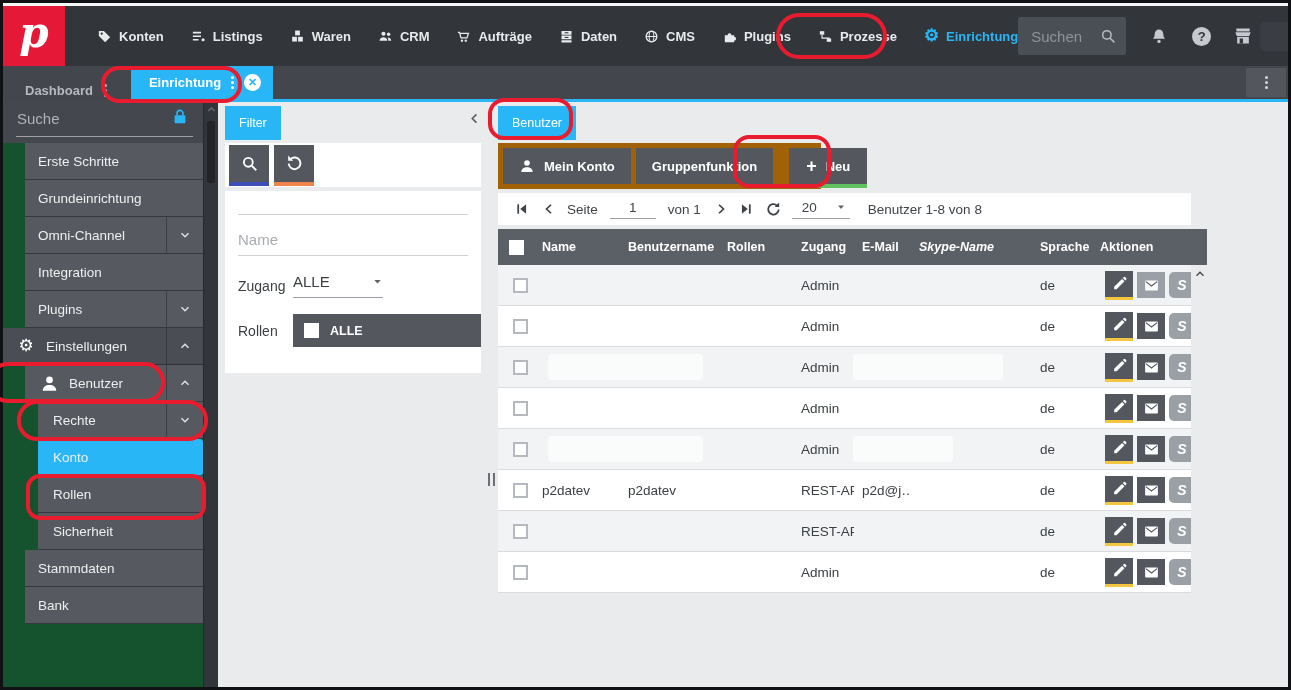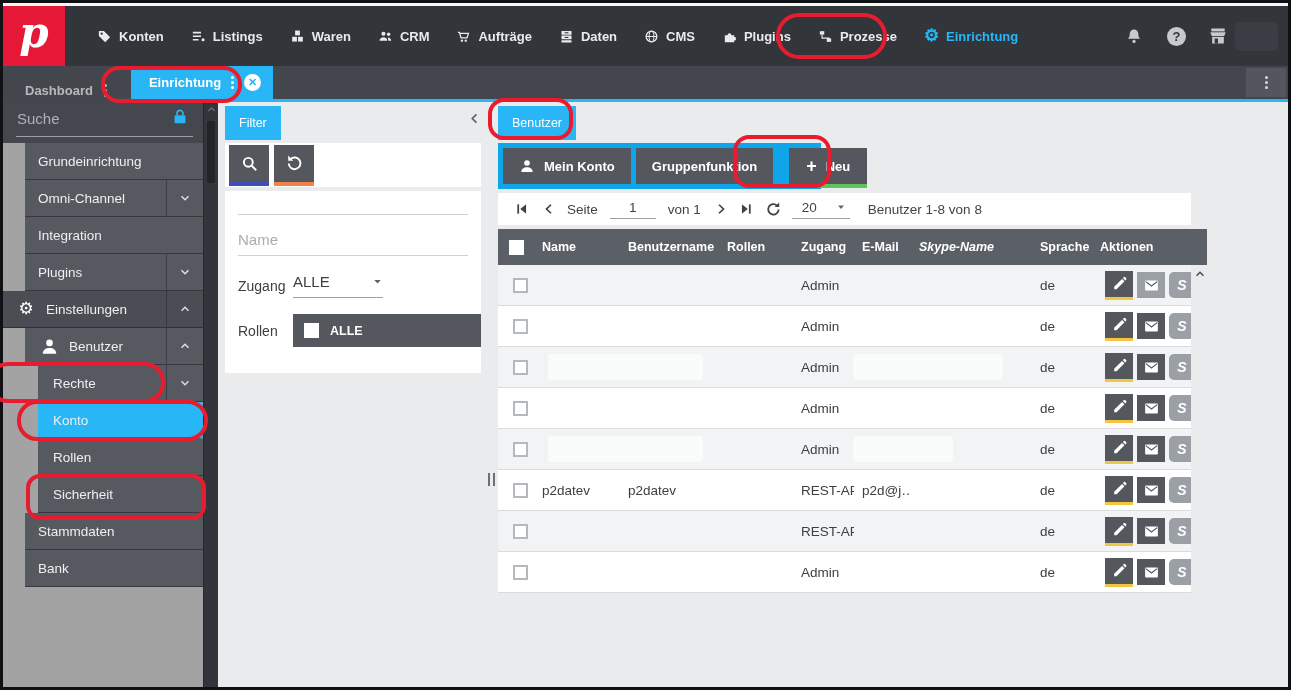--- a/index.html
+++ b/index.html
@@ -35,21 +35,21 @@
   .dots i { width:3px; height:3px; border-radius:50%; background:currentColor; display:block; }
   #tab-dashboard { display:flex; align-items:center; gap:11px; padding:16px 12px 0 22px; color:#b6b9bd; font-size:13px; font-weight:bold; cursor:pointer; }
   #tab-einrichtung { display:flex; align-items:center; gap:10px; margin-left:12px; padding:0 12px 0 18px; background:#29b6f6; color:#fff; font-size:13px; font-weight:bold; cursor:pointer; }
   #tab-close { width:17px; height:17px; border-radius:50%; background:#fff; color:#29b6f6; font-size:11px; font-weight:bold; display:flex; align-items:center; justify-content:center; }
   #tabbar-kebab { position:absolute; right:2px; top:2px; bottom:2px; width:40px; background:#53565c; color:#d6d8da; display:flex; align-items:center; justify-content:center; cursor:pointer; }
 
   
   #main { display:flex; height:588px; }
 
   
-  #sidebar { width:200px; flex:none; background:#a3a3a3; overflow:hidden; }
+  #sidebar { width:200px; flex:none; background:#14532d; overflow:hidden; }
   #sb-search { height:44px; background:#44474d; position:relative; }
   #sb-search .ph { position:absolute; left:14px; top:11px; color:#aeb2b6; font-size:15px; }
   #sb-search .line { position:absolute; left:13px; right:10px; bottom:6px; height:1px; background:#9da1a6; }
   #sb-lock { position:absolute; right:13px; top:7px; width:20px; height:22px; color:#29b6f6; }
   .sb-item { height:37px; display:flex; align-items:center; font-size:13.5px; color:#edeff0; border-bottom:1px solid rgba(22,24,27,.5); cursor:pointer; position:relative; }
   .sb-item .sb-ic { width:22px; margin-right:9px; color:#fff; display:flex; align-items:center; justify-content:center; font-size:16px; }
   .sb-item .sb-ic svg { width:19px; height:19px; }
   .sb-lvl1 { background:#4a4d53; padding-left:12px; }
   .sb-lvl2 { background:#56595f; margin-left:22px; padding-left:13px; }
   .sb-lvl3 { background:#56595f; margin-left:35px; padding-left:15px; }
@@ -76,21 +76,21 @@
   .f-underline { width:230px; height:1px; background:#cfd2d5; margin-top:7px; }
   .f-row { display:flex; align-items:center; margin-top:17px; }
   .f-label { width:55px; color:#3c4043; font-size:14px; flex:none; }
   #f-select { width:90px; border-bottom:1px solid #9aa0a6; display:flex; align-items:center; justify-content:space-between; padding-bottom:7px; color:#3c4043; font-size:15px; cursor:pointer; }
   #f-select .caret { width:11px; height:11px; color:#5f6368; }
   #f-rollen-box { width:188px; height:33px; background:#54575e; display:flex; align-items:center; gap:11px; padding-left:11px; cursor:pointer; }
   #f-rollen-box .cbx { width:15px; height:15px; background:#fff; flex:none; }
   #f-rollen-box span { color:#fff; font-size:12.5px; font-weight:bold; }
   #resize-handle { position:absolute; left:270px; top:371px; width:7px; height:13px; border-left:2px solid #6b6f74; border-right:2px solid #6b6f74; cursor:col-resize; }
 
-  #users-toolbar { position:absolute; left:280px; top:41px; width:323px; height:46px; background:#0ea5e9; display:flex; gap:5px; padding:5px 0 0 5px; }
+  #users-toolbar { position:absolute; left:280px; top:41px; width:323px; height:46px; background:#a16207; display:flex; gap:5px; padding:5px 0 0 5px; }
   .ubtn { height:36px; background:#54575e; color:#fff; font-size:13px; font-weight:bold; display:flex; align-items:center; gap:9px; padding:0 16px; cursor:pointer; white-space:nowrap; }
   .ubtn .ic { width:16px; height:16px; }
   #btn-neu { margin-left:11px; height:40px; border-bottom:4px solid #5fc25f; padding:0 17px; }
   #btn-neu .plus { font-size:18px; font-weight:bold; line-height:1; }
 
   #pagination { position:absolute; left:280px; top:91px; width:693px; height:32px; background:#fff; display:flex; align-items:center; padding-left:17px; color:#3f4347; font-size:13.5px; }
   .pg-ic { color:#3f4347; cursor:pointer; flex:none; }
   .pg-ic svg { display:block; }
   #pg-page { width:46px; text-align:center; border-bottom:1px solid #9aa0a6; padding-bottom:3px; margin:0 12px; }
   #pg-size { width:58px; border-bottom:1px solid #9aa0a6; display:flex; align-items:center; justify-content:space-between; padding:0 4px 3px 10px; margin:0 4px 0 10px; cursor:pointer; }
@@ -220,20 +220,29 @@
     <span class="nav-label">Prozesse</span>
   </div>
           <div class="nav-item active">
     <span class="ic">
               <span class="gearglyph">⚙</span>
             </span>
     <span class="nav-label">Einrichtung</span>
   </div>
         </div>
     <div id="topright">
+      <div id="searchbox">
+        <span class="ph">Suchen</span>
+        <span class="ic">
+              <svg viewBox="0 0 24 24">
+                <circle cx="10.5" cy="10.5" r="5.6" fill="none" stroke="currentColor" stroke-width="2"></circle>
+                <path d="M14.9 14.9L20.5 20.5" stroke="currentColor" stroke-width="2"></path>
+              </svg>
+            </span>
+      </div>
       <span class="ic topicon bell">
             <svg viewBox="0 0 24 24">
               <path fill="currentColor" d="M12 2.5a5.7 5.7 0 0 0-5.7 5.7c0 4.3-1.5 5.8-2.6 6.9h16.6c-1.1-1.1-2.6-2.6-2.6-6.9A5.7 5.7 0 0 0 12 2.5z"></path>
               <circle cx="12" cy="18.6" r="2.2" fill="currentColor"></circle>
             </svg>
           </span>
       <span id="helpicon">?</span>
       <span class="ic topicon shop">
             <svg viewBox="0 0 24 24">
               <path fill="currentColor" d="M4 3h16v3.5H4z"></path>
@@ -282,20 +291,24 @@
               <svg viewBox="0 0 24 24">
                 <rect x="5.5" y="10" width="13" height="9.5" rx="1.5" fill="currentColor"></rect>
                 <path d="M8.5 10V7.6a3.5 3.5 0 0 1 7 0V10" fill="none" stroke="currentColor" stroke-width="2"></path>
               </svg>
             </span>
         <span class="line"></span>
       </div>
       <div id="sb-items">
             <div class="sb-item sb-lvl2">
 
+    <span class="sb-label">Erste Schritte</span>
+  </div>
+            <div class="sb-item sb-lvl2">
+
     <span class="sb-label">Grundeinrichtung</span>
   </div>
             <div class="sb-item sb-lvl2">
 
     <span class="sb-label">Omni-Channel</span>
   <span class="sb-chev">
                 <svg viewBox="0 0 24 24">
                   <path fill="none" stroke="currentColor" stroke-width="3" d="M5 8.5l7 7 7-7"></path>
                 </svg>
               </span>

